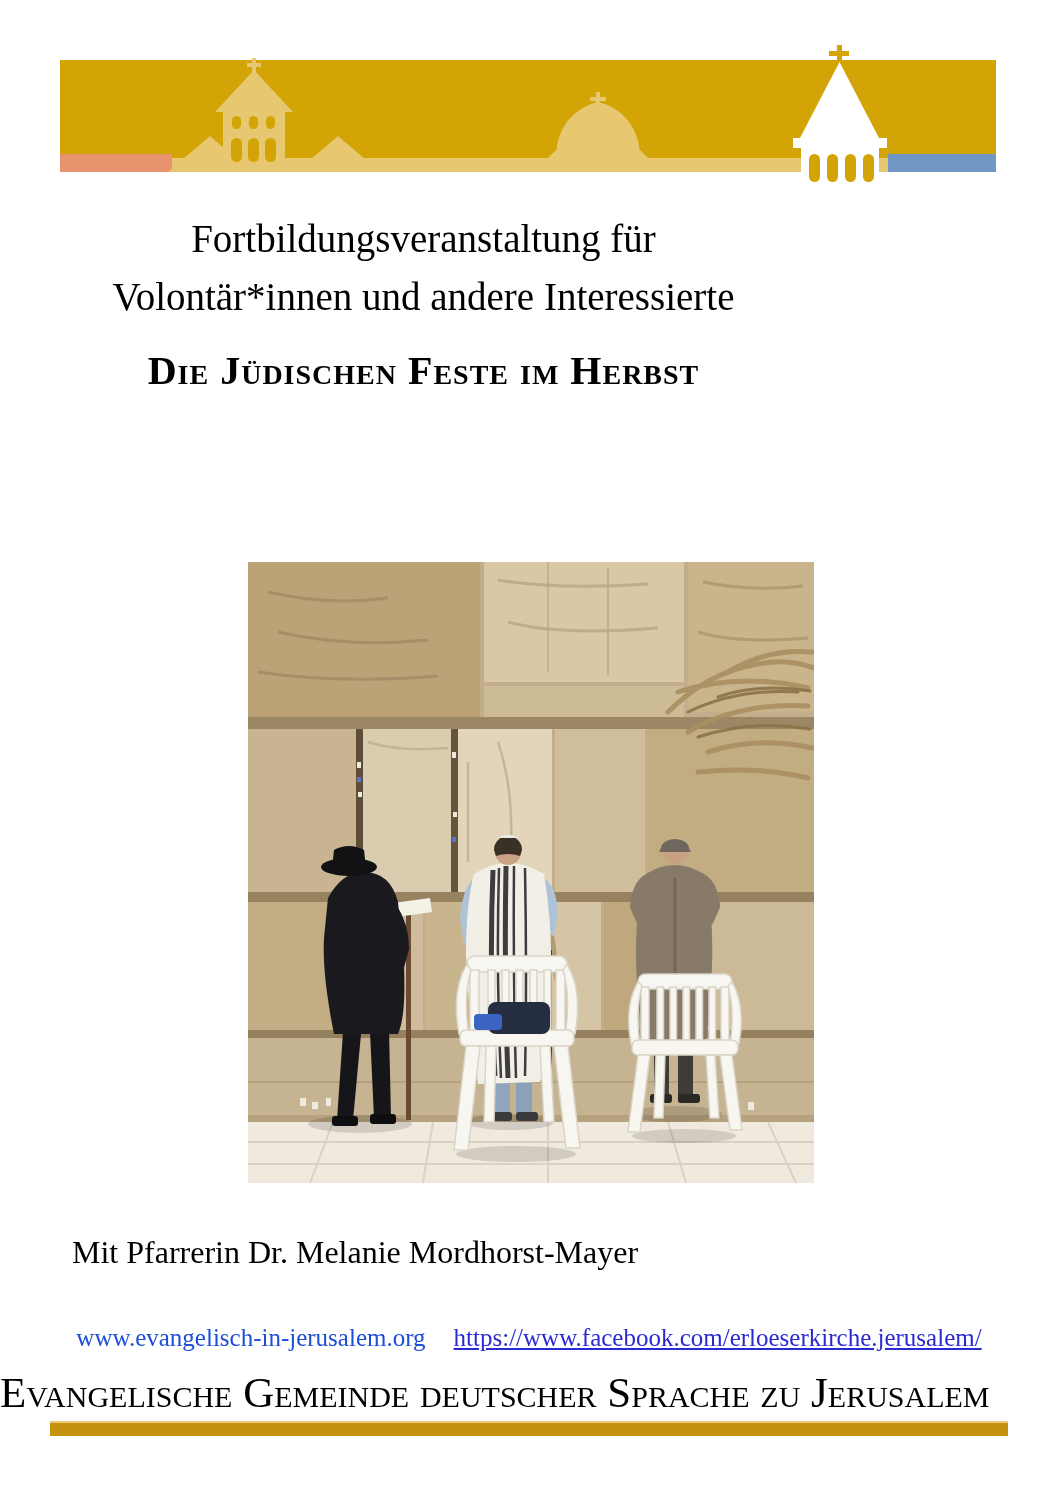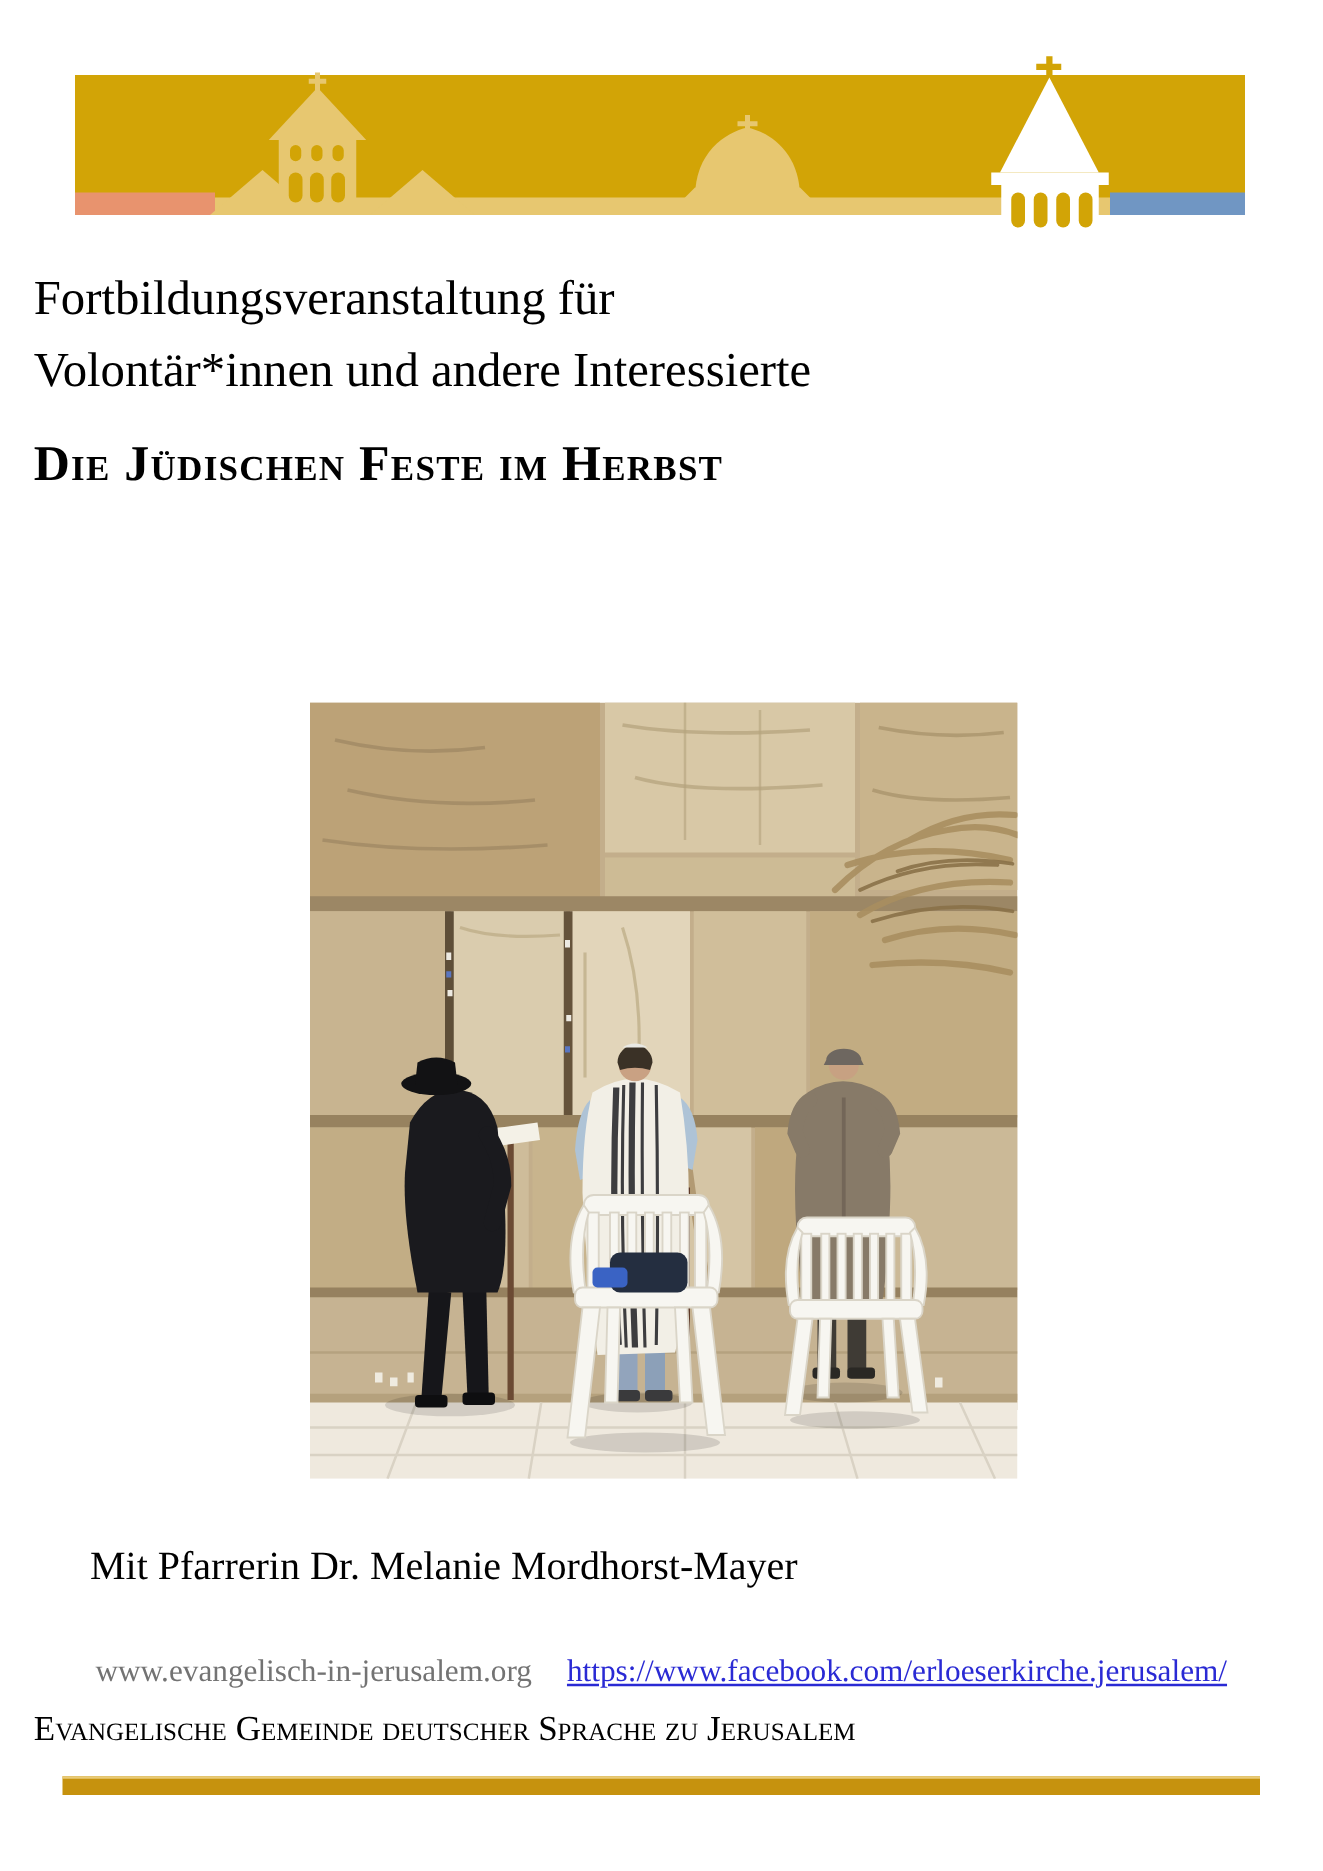--- a/index.html
+++ b/index.html
@@ -6,31 +6,31 @@
     --gold:#D2A406; --skyline:#E7C770; --salmon:#E8936E; --blue:#7096C3;
     --bar:#C6920E; --link:#2A2AD4;
   }
   html,body{margin:0;padding:0;background:#888;}
   #page{
     position:relative; width:1058px; height:1497px; background:#ffffff;
     margin:0 auto; overflow:hidden;
     font-family:"Liberation Serif", serif; color:#000;
   }
   .abs{position:absolute;}
-  .center-text{left:0; width:847px; padding-left:27px;}
+  .center-text{left:0; width:847px; text-align:center;}
   #intro{top:210px; font-size:39px; line-height:58px;}
   #event-title{top:347px; font-size:40px; font-weight:bold; font-variant:small-caps; letter-spacing:1px;}
   #event-when{top:421px; font-size:39px; line-height:57px;}
   #photo-frame{left:248px; top:562px; width:566px; height:621px;}
   #speaker{left:72px; top:1234px; font-size:32px;}
   #speaker .bold{font-weight:normal;}
   #links-row{top:1324px; left:0; width:1058px; text-align:center; font-size:25px;}
-  #links-row .site{color:#737373; text-decoration:none; margin-right:28px;}
+  #links-row .site{color:#1d4ed8; text-decoration:none; margin-right:28px;}
   #links-row .fb{color:var(--link); }
-  #org-line{top:1368px; font-size:28px; font-variant:small-caps; white-space:nowrap;}
+  #org-line{top:1368px; font-size:43px; font-variant:small-caps; white-space:nowrap;}
   #gold-bar{left:50px; top:1421px; width:958px; height:13px;
             background:var(--bar); border-top:2px solid #E9CB78;}
   svg{display:block;}
 </style>
 </head>
 <body>
 
 <div id="page">
 
   <div class="abs" style="left:60px; top:40px; width:936px; height:150px;">

